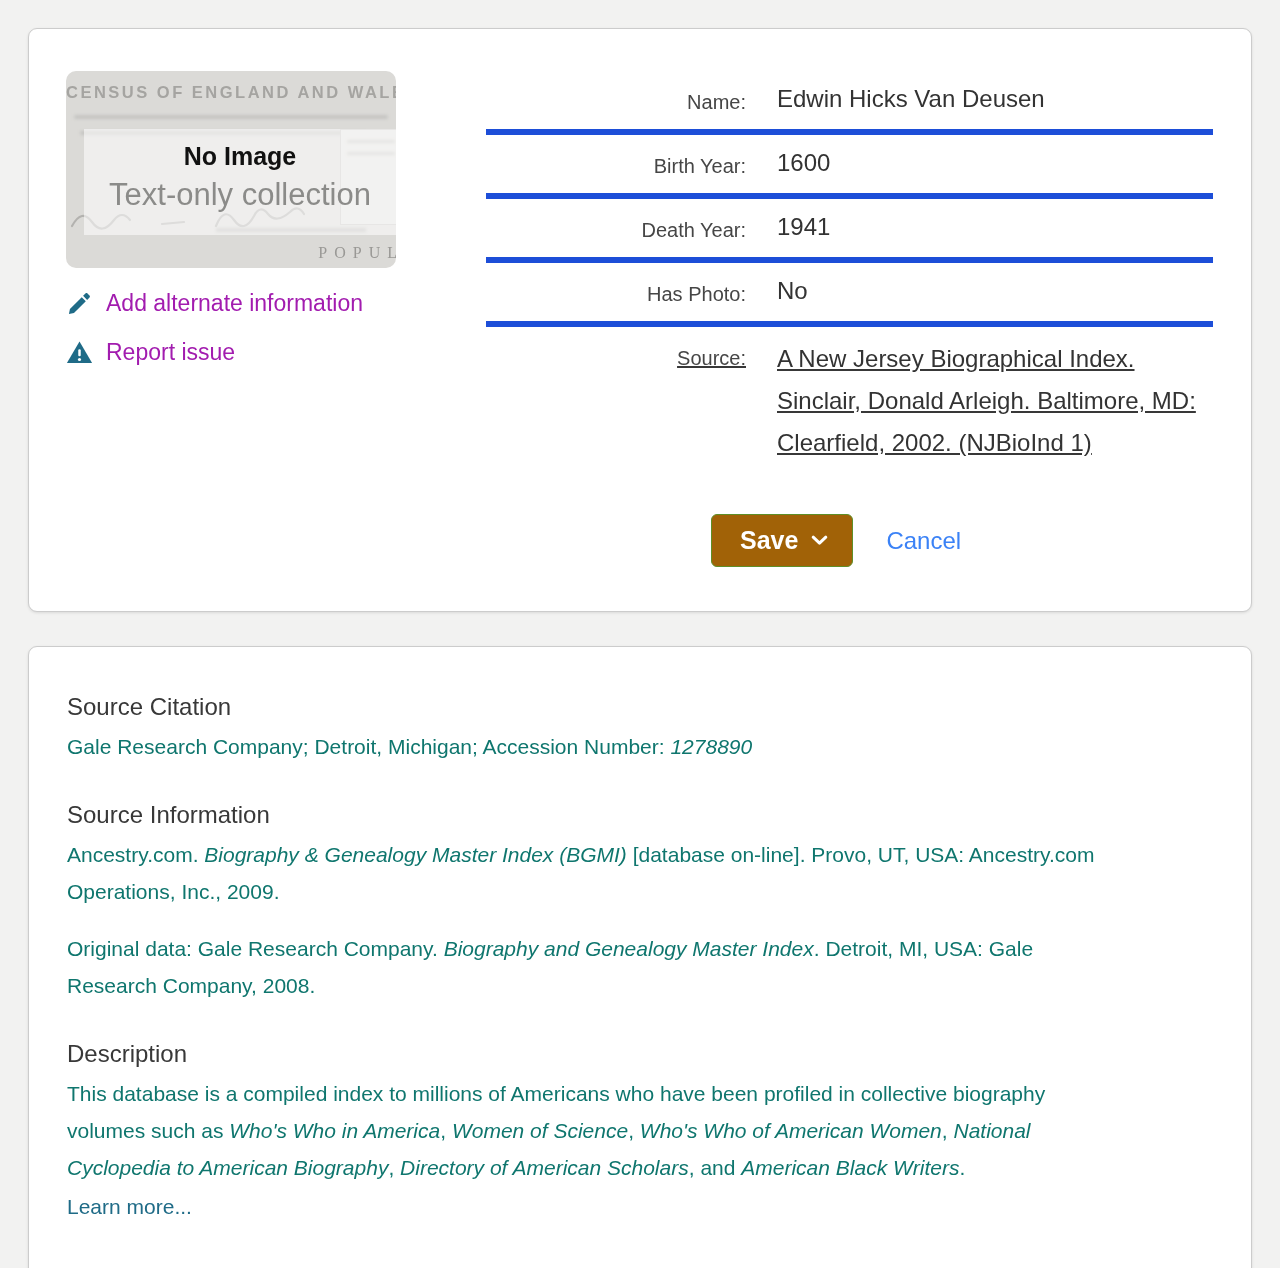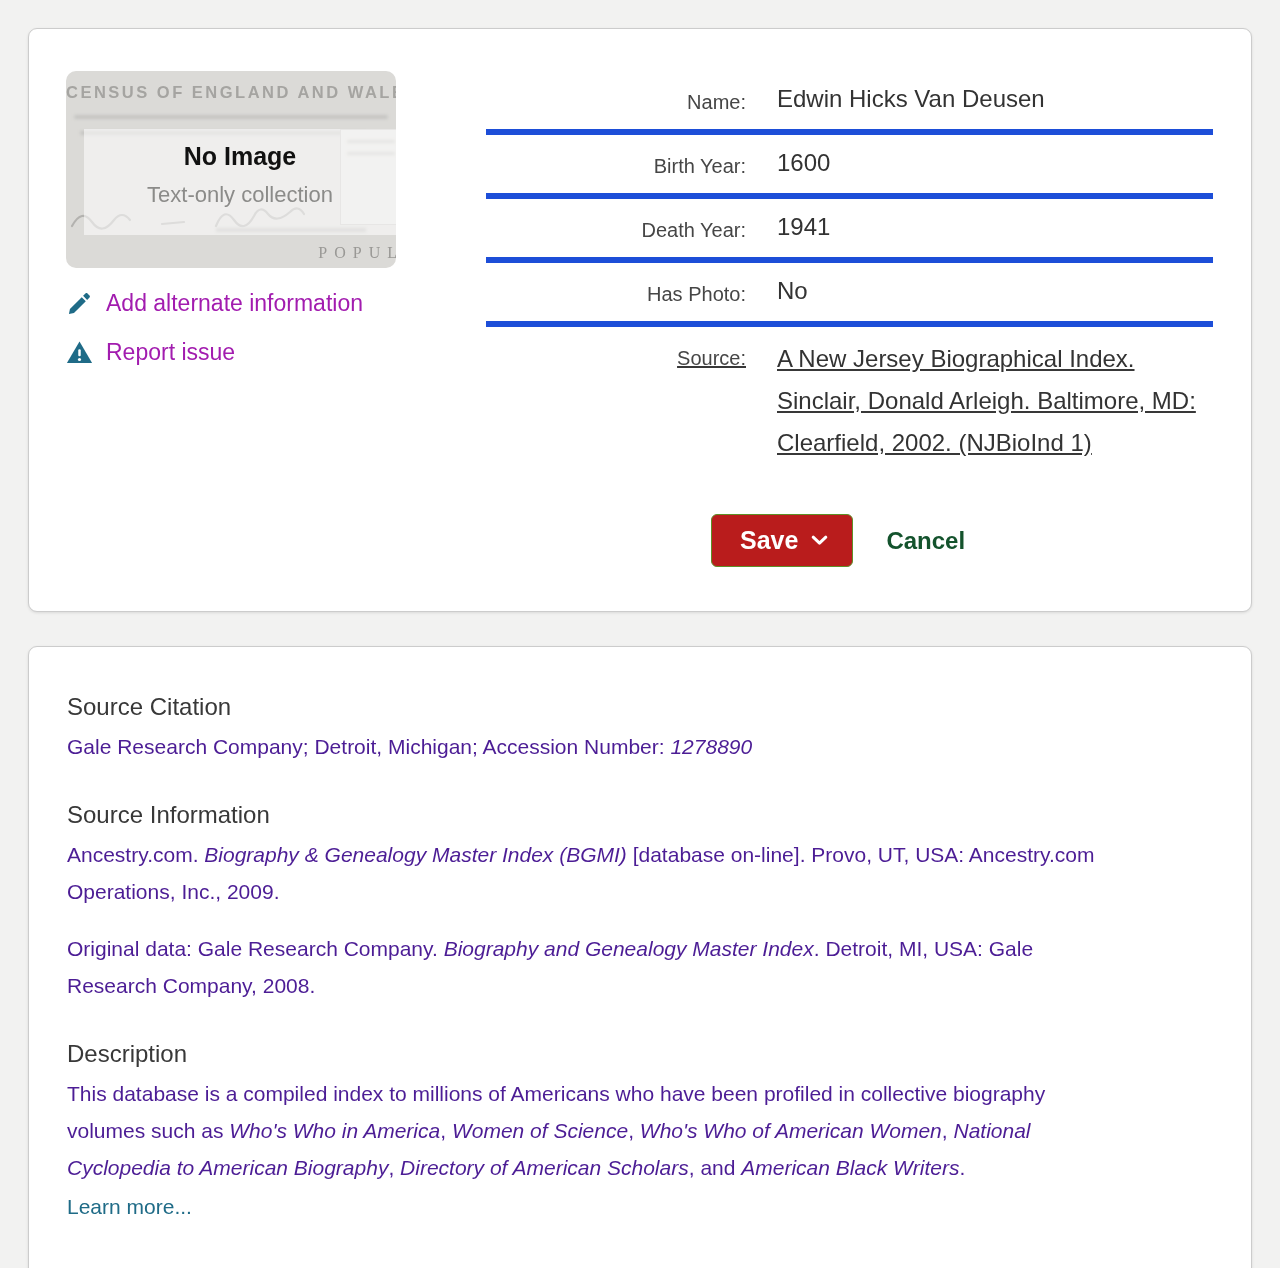--- a/index.html
+++ b/index.html
@@ -78,21 +78,21 @@
     position: absolute; left: 18px; right: 0;
     top: 58px; height: 106px;
     background: rgba(255,255,255,0.55);
     display: flex; flex-direction: column; align-items: center;
     padding-top: 8px;
   }
   .no-image {
     font-size: 25px; font-weight: 600; color: #111111; line-height: 38px;
   }
   .text-only {
-    font-size: 22px; color: #8b8b89; line-height: 40px;
+    font-size: 31px; color: #8b8b89; line-height: 40px;
   }
 
   .action-link {
     display: flex; align-items: flex-start;
     margin-top: 22px;
     color: #a21caf;
     font-size: 23px;
     cursor: pointer;
     text-decoration: none;
   }
@@ -120,48 +120,48 @@
     max-width: 470px;
   }
   .field-row.row-source .field-value { line-height: 42px; max-width: 462px; }
 
   .button-row {
     margin-top: 38px; margin-left: 225px;
     display: flex; align-items: center;
   }
   .save-btn {
     display: inline-flex; align-items: center;
-    background: #b91c1c;
+    background: #a16207;
     border: 1px solid #5f8f27;
     border-radius: 6px;
     color: #ffffff;
     font-family: inherit;
     font-size: 25px; font-weight: 700;
     padding: 10px 24px 11px 28px;
     cursor: pointer;
     height: 53px;
   }
   .save-btn svg { margin-left: 13px; }
   .cancel-link {
     margin-left: 33px;
-    color: #14532d; font-size: 24px;
-    cursor: pointer; text-decoration: none; font-weight: bold;
+    color: #3b82f6; font-size: 24px;
+    cursor: pointer; text-decoration: none;
   }
 
   
   .details-card {
     padding: 46px 38px 64px 38px;
   }
   .details-card h2 {
     font-size: 24px; font-weight: 400; color: #383838;
     margin: 36px 0 7px 0;
   }
   .details-card h2:first-child { margin-top: 0; }
   .details-card p {
-    font-size: 21px; color: #4c1d95;
+    font-size: 21px; color: #0f766e;
     line-height: 37px;
     margin: 0 0 1px 0;
     max-width: 1050px;
   }
   .details-card p.spaced { margin-top: 20px; }
   .details-card em { font-style: italic; }
   .learn-more {
     display: inline-block;
     margin-top: 1px;
     font-size: 21px; line-height: 37px;

